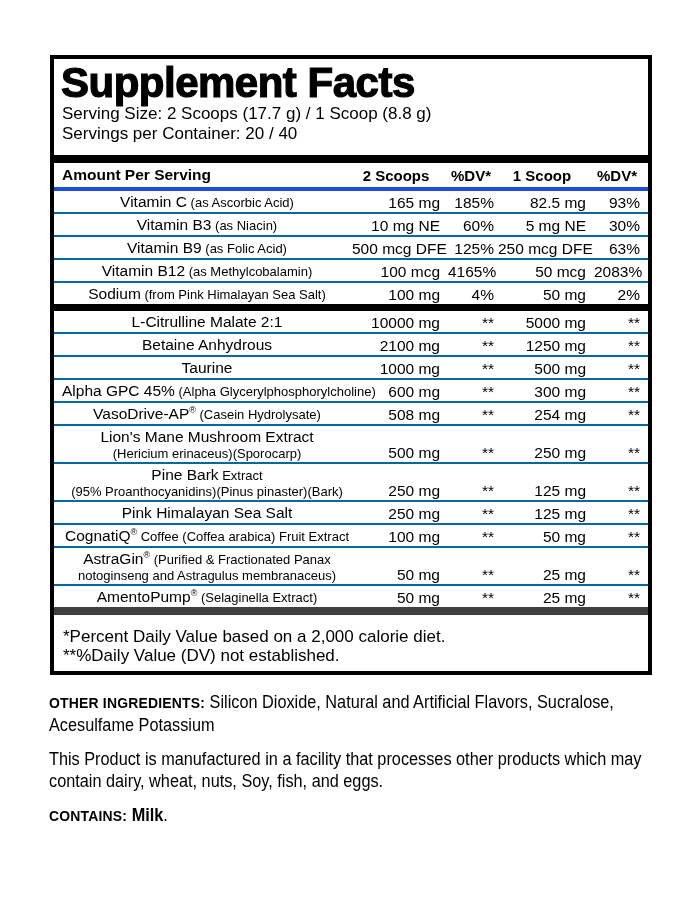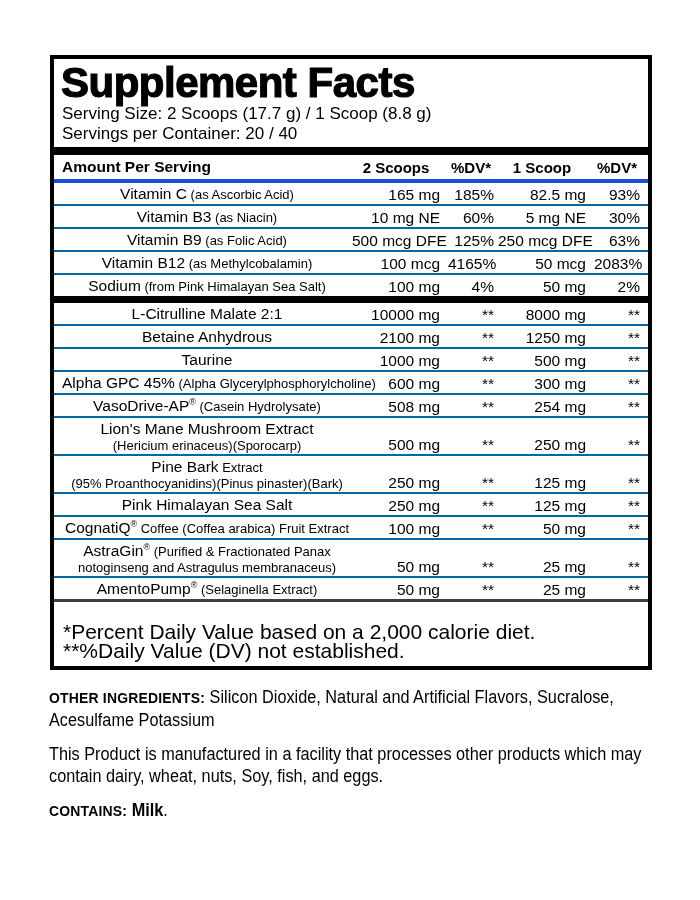--- a/index.html
+++ b/index.html
@@ -27,21 +27,21 @@
     font-weight: bold;
     letter-spacing: -0.5px;
     -webkit-text-stroke: 1.2px #000;
     white-space: nowrap;
   }
   .serving-line {
     margin: 0 6px 0 8px;
     font-size: 17px;
     line-height: 20px;
   }
-  .serving-block { padding-bottom: 3px; }
+  .serving-block { padding-bottom: 11px; }
 
   table.facts {
     width: 100%;
     border-collapse: collapse;
     table-layout: fixed;
   }
   thead tr {
     border-top: 8px solid #000;
     border-bottom: 4px solid #1d4ed8;
   }
@@ -68,23 +68,23 @@
   sup.reg { font-size: 9px; line-height: 0; }
   .row-line2 { font-size: 13px; line-height: 15px; }
   .row-line2:empty { display: none; }
   td.num { text-align: right; white-space: nowrap; }
   td.c2, th.h-c2 { padding-right: 8px; }
   td.c3, th.h-c3 { padding-right: 4px; }
   td.c4, th.h-c4 { padding-right: 8px; }
   td.c5, th.h-c5 { padding-right: 8px; }
 
   .footnote {
-    border-top: 3px solid #404040;
-    padding: 20px 8px 6px 9px;
-    font-size: 21px;
+    border-top: 8px solid #404040;
+    padding: 12px 8px 6px 9px;
+    font-size: 17px;
     line-height: 19px;
   }
 
   
   .below {
     margin: 16px 0 0 49px;
     width: 650px;
     transform: scaleX(0.93);
     transform-origin: 0 0;
     letter-spacing: 0;
@@ -184,21 +184,21 @@
   </tr>
         </tbody>
       <tbody id="ingredients-body" class="section-ingredients">
           <tr>
     <td class="cell-name">
       <div class="row-line1"><span class="row-name">L-Citrulline Malate 2:1</span><sup class="reg"></sup><span class="row-suffix"></span></div>
 
     </td>
     <td class="num c2">10000 mg</td>
     <td class="num c3">**</td>
-    <td class="num c4">8000 mg</td>
+    <td class="num c4">5000 mg</td>
     <td class="num c5">**</td>
   </tr>
           <tr>
     <td class="cell-name">
       <div class="row-line1"><span class="row-name">Betaine Anhydrous</span><sup class="reg"></sup><span class="row-suffix"></span></div>
 
     </td>
     <td class="num c2">2100 mg</td>
     <td class="num c3">**</td>
     <td class="num c4">1250 mg</td>

